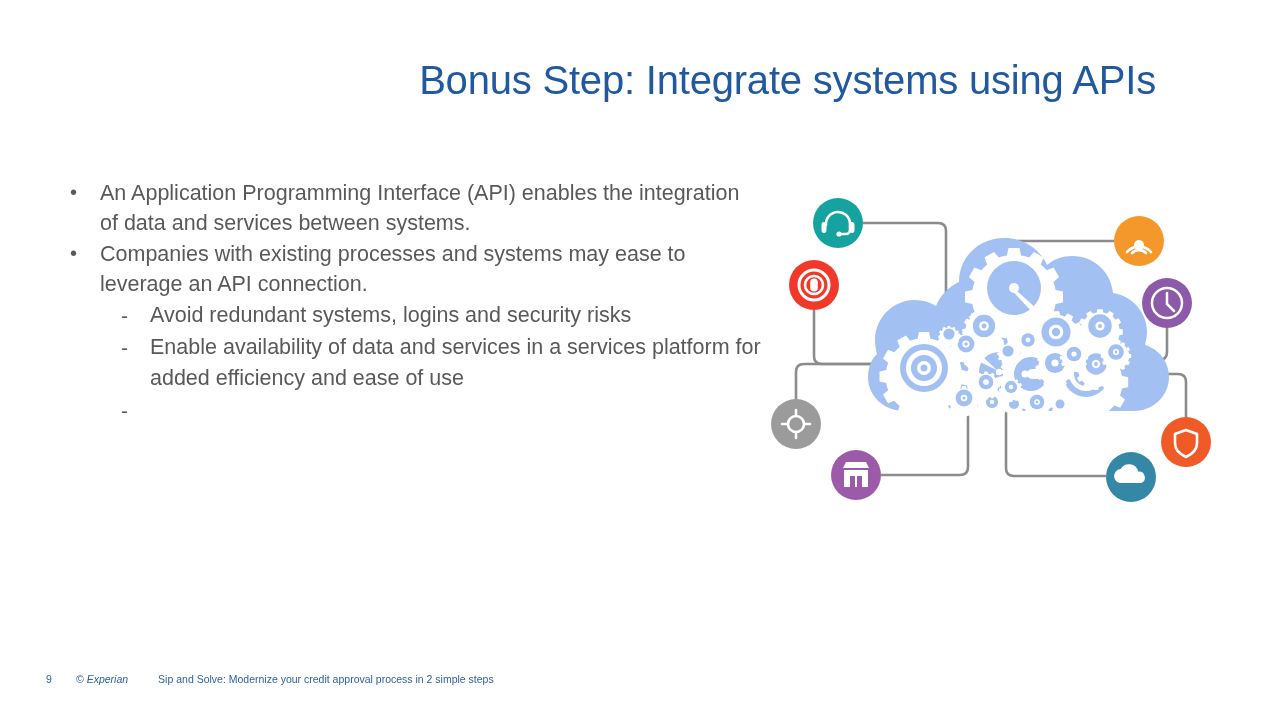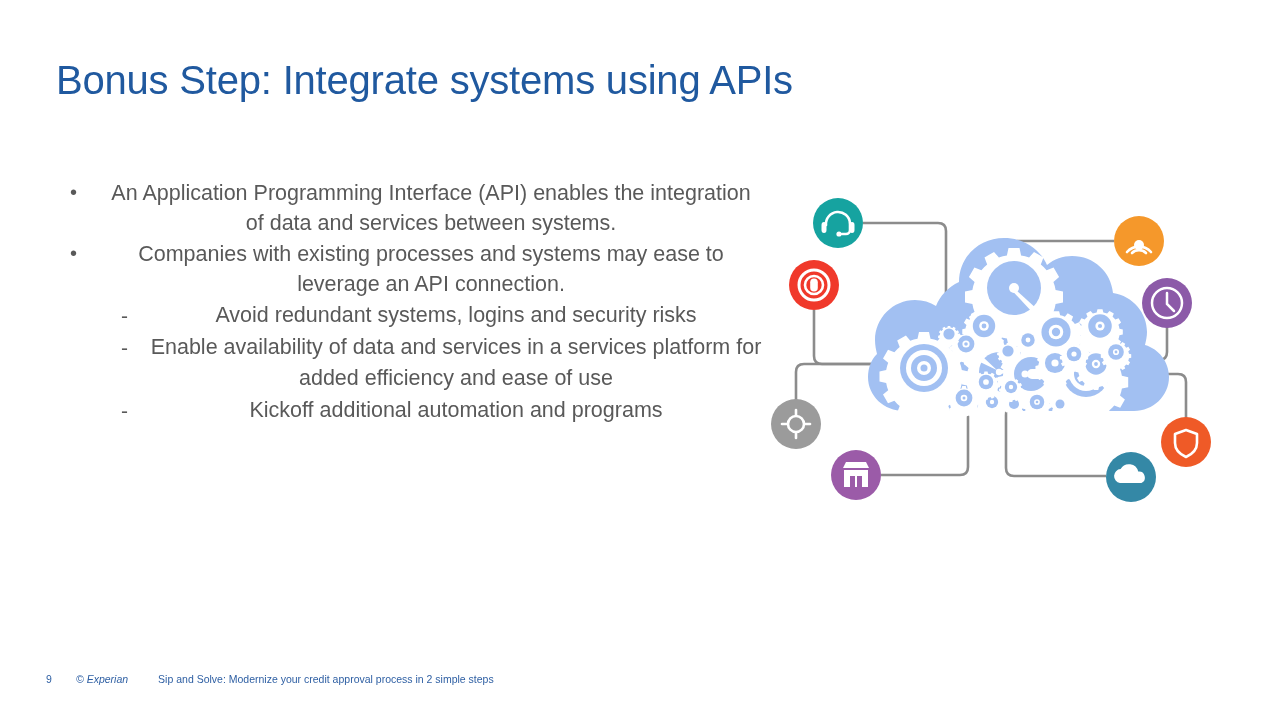--- a/index.html
+++ b/index.html
@@ -24,20 +24,21 @@
     position: absolute;
     left: 56px;
     top: 54px;
     width: 1100px;
     font-size: 40px;
     line-height: 52px;
     font-weight: 400;
     color: #20599f;
     letter-spacing: -0.2px;
     white-space: nowrap;
+    text-align: right;
   }
 
   
   #body-block {
     position: absolute;
     left: 62px;
     top: 178px;
     width: 700px;
     color: #595959;
   }
@@ -62,21 +63,21 @@
     line-height: 31.5px;
     margin: 0;
   }
   .bullet-l2 > .mark {
     position: absolute;
     left: 59px;
     top: 0;
     font-size: 21px;
     line-height: 31.5px;
   }
-  .btext { display: block; text-align: center; }
+  .btext { display: block; }
 
   
   #footer {
     position: absolute;
     left: 46px;
     top: 672px;
     color: #2e5fa3;
     font-size: 10.5px;
     line-height: 14px;
     white-space: nowrap;
@@ -119,21 +120,20 @@
       <span class="btext">Avoid redundant systems, logins and security risks</span>
     </div>
 
     <div class="bullet-l2">
       <span class="mark">-</span>
       <span class="btext">Enable availability of data and services in a services platform for added efficiency and ease of use</span>
     </div>
 
     <div class="bullet-l2">
       <span class="mark">-</span>
-      <span class="btext">Kickoff additional automation and programs</span>
     </div>
 
   </div>
 
   <div id="api-graphic">
     <svg width="470" height="344" viewBox="0 0 470 344" xmlns="http://www.w3.org/2000/svg">
 
       <g fill="none" stroke="#8c8c8c" stroke-width="2.6" stroke-linecap="butt">
 
         <path d="M 107 47 H 182 Q 190 47 190 55 V 122"></path>

